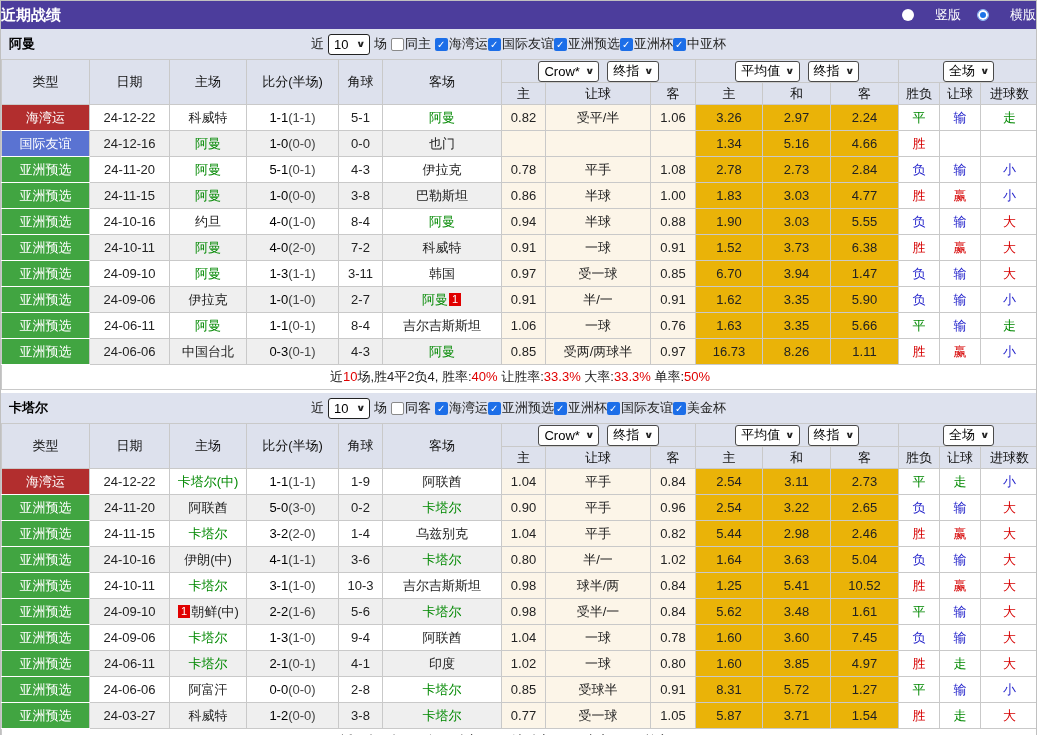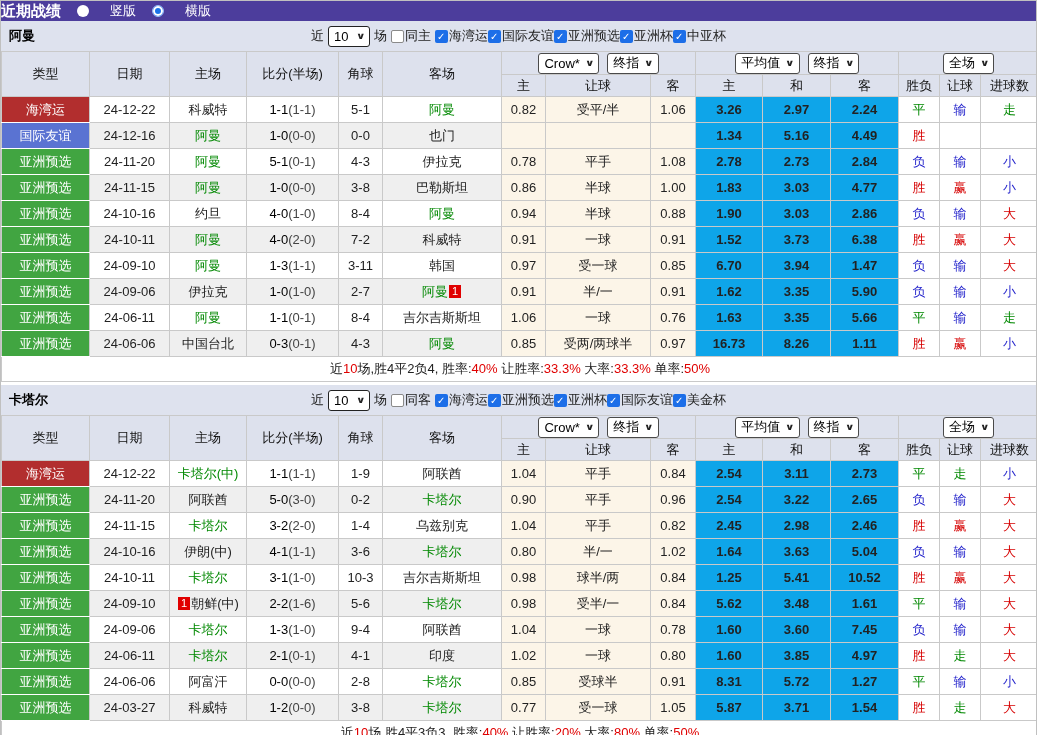--- a/index.html
+++ b/index.html
@@ -1,19 +1,19 @@
 <!DOCTYPE html>
 <html><head>
 <meta charset="utf-8">
 <style>
   html,body{margin:0;padding:0;background:#fff;}
   body{width:1037px;font-family:"Liberation Sans","DejaVu Sans",sans-serif;color:#222;}
   .page{width:1035px;border:1px solid #c0c0c0;overflow:hidden;}
   
-  .titlebar{height:20px;background:#4c3d9c;display:flex;align-items:center;justify-content:flex-start;gap:16px;color:#fff;}
+  .titlebar{height:28px;background:#4c3d9c;display:flex;align-items:center;justify-content:space-between;gap:16px;color:#fff;}
   .titlebar .title{font-weight:bold;font-size:15px;}
   .radio-group{display:flex;gap:16px;font-size:13px;align-items:center;}
   .radio{display:inline-flex;align-items:center;gap:21px;cursor:pointer;}
   .radio-circle{width:12px;height:12px;border-radius:50%;background:#fff;display:inline-block;box-sizing:border-box;}
   .radio-circle.sel{background:#1a73e8;box-shadow:inset 0 0 0 2px #fff;border:1px solid #9bbcf5;}
   
   .filter-row{position:relative;height:30px;background:#dee2ee;display:flex;align-items:center;justify-content:center;font-size:13px;}
   .team-name{position:absolute;left:8px;font-weight:bold;color:#000;}
   .controls{display:inline-flex;align-items:center;gap:4px;}
   .leagues{display:inline-flex;align-items:center;}
@@ -29,21 +29,21 @@
   table{width:100%;border-collapse:collapse;table-layout:fixed;font-size:13px;border:1px solid #b5b5b5;}
   th,td{border:1px solid #c9c9c9;text-align:center;padding:0;white-space:nowrap;overflow:hidden;}
   thead th{background:#dde1ed;font-weight:normal;color:#111;}
   tr.h1 th{height:22px;}
   tr.h2 th{height:21px;}
   .grp-cell{vertical-align:middle;}
   .grp-inner{display:inline-flex;gap:8px;align-items:center;justify-content:center;}
   tbody tr{height:26px;}
   tbody tr:nth-child(even) td.plain{background:#efefef;}
   td.c-cream{background:#fcf5e8;}
-  td.c-blue{background:#0ea5e9;font-weight:bold;}
+  td.c-blue{background:#eab308;}
   td.type-red{background:#b22e2e;color:#fff;border-bottom-color:#fff;}
   td.type-blue{background:#5a73d2;color:#fff;border-bottom-color:#fff;}
   td.type-green{background:#41a541;color:#fff;border-bottom-color:#fff;}
   .team-green{color:#008800;}
   .ft{color:#000000;}
   .ht{color:#444;}
   .badge1{display:inline-block;background:#e00000;color:#fff;font-size:11px;line-height:13px;padding:0 3px;margin:0 1px;vertical-align:1px;}
   td.res-r{color:#d60000;}
   td.res-b{color:#2626cc;}
   td.res-g{color:#008800;}
@@ -196,21 +196,21 @@
             <td class="plain">24-12-16</td>
             <td class="plain"><span class="team-green">阿曼</span></td>
             <td class="plain"><span class="ft">1-0</span><span class="ht">(0-0)</span></td>
             <td class="plain">0-0</td>
             <td class="plain"><span>也门</span></td>
             <td class="c-cream"></td>
             <td class="c-cream"></td>
             <td class="c-cream"></td>
             <td class="c-blue">1.34</td>
             <td class="c-blue">5.16</td>
-            <td class="c-blue">4.49</td>
+            <td class="c-blue">4.66</td>
             <td class="res-r">胜</td>
             <td></td>
             <td></td>
           </tr>
           <tr>
             <td class="type-green">亚洲预选</td>
             <td class="plain">24-11-20</td>
             <td class="plain"><span class="team-green">阿曼</span></td>
             <td class="plain"><span class="ft">5-1</span><span class="ht">(0-1)</span></td>
             <td class="plain">4-3</td>
@@ -247,21 +247,21 @@
             <td class="plain">24-10-16</td>
             <td class="plain"><span>约旦</span></td>
             <td class="plain"><span class="ft">4-0</span><span class="ht">(1-0)</span></td>
             <td class="plain">8-4</td>
             <td class="plain"><span class="team-green">阿曼</span></td>
             <td class="c-cream">0.94</td>
             <td class="c-cream">半球</td>
             <td class="c-cream">0.88</td>
             <td class="c-blue">1.90</td>
             <td class="c-blue">3.03</td>
-            <td class="c-blue">2.86</td>
+            <td class="c-blue">5.55</td>
             <td class="res-b">负</td>
             <td class="res-b">输</td>
             <td class="res-r">大</td>
           </tr>
           <tr>
             <td class="type-green">亚洲预选</td>
             <td class="plain">24-10-11</td>
             <td class="plain"><span class="team-green">阿曼</span></td>
             <td class="plain"><span class="ft">4-0</span><span class="ht">(2-0)</span></td>
             <td class="plain">7-2</td>
@@ -494,21 +494,21 @@
           <tr>
             <td class="type-green">亚洲预选</td>
             <td class="plain">24-11-15</td>
             <td class="plain"><span class="team-green">卡塔尔</span></td>
             <td class="plain"><span class="ft">3-2</span><span class="ht">(2-0)</span></td>
             <td class="plain">1-4</td>
             <td class="plain"><span>乌兹别克</span></td>
             <td class="c-cream">1.04</td>
             <td class="c-cream">平手</td>
             <td class="c-cream">0.82</td>
-            <td class="c-blue">2.45</td>
+            <td class="c-blue">5.44</td>
             <td class="c-blue">2.98</td>
             <td class="c-blue">2.46</td>
             <td class="res-r">胜</td>
             <td class="res-r">赢</td>
             <td class="res-r">大</td>
           </tr>
           <tr>
             <td class="type-green">亚洲预选</td>
             <td class="plain">24-10-16</td>
             <td class="plain"><span>伊朗(中)</span></td>

